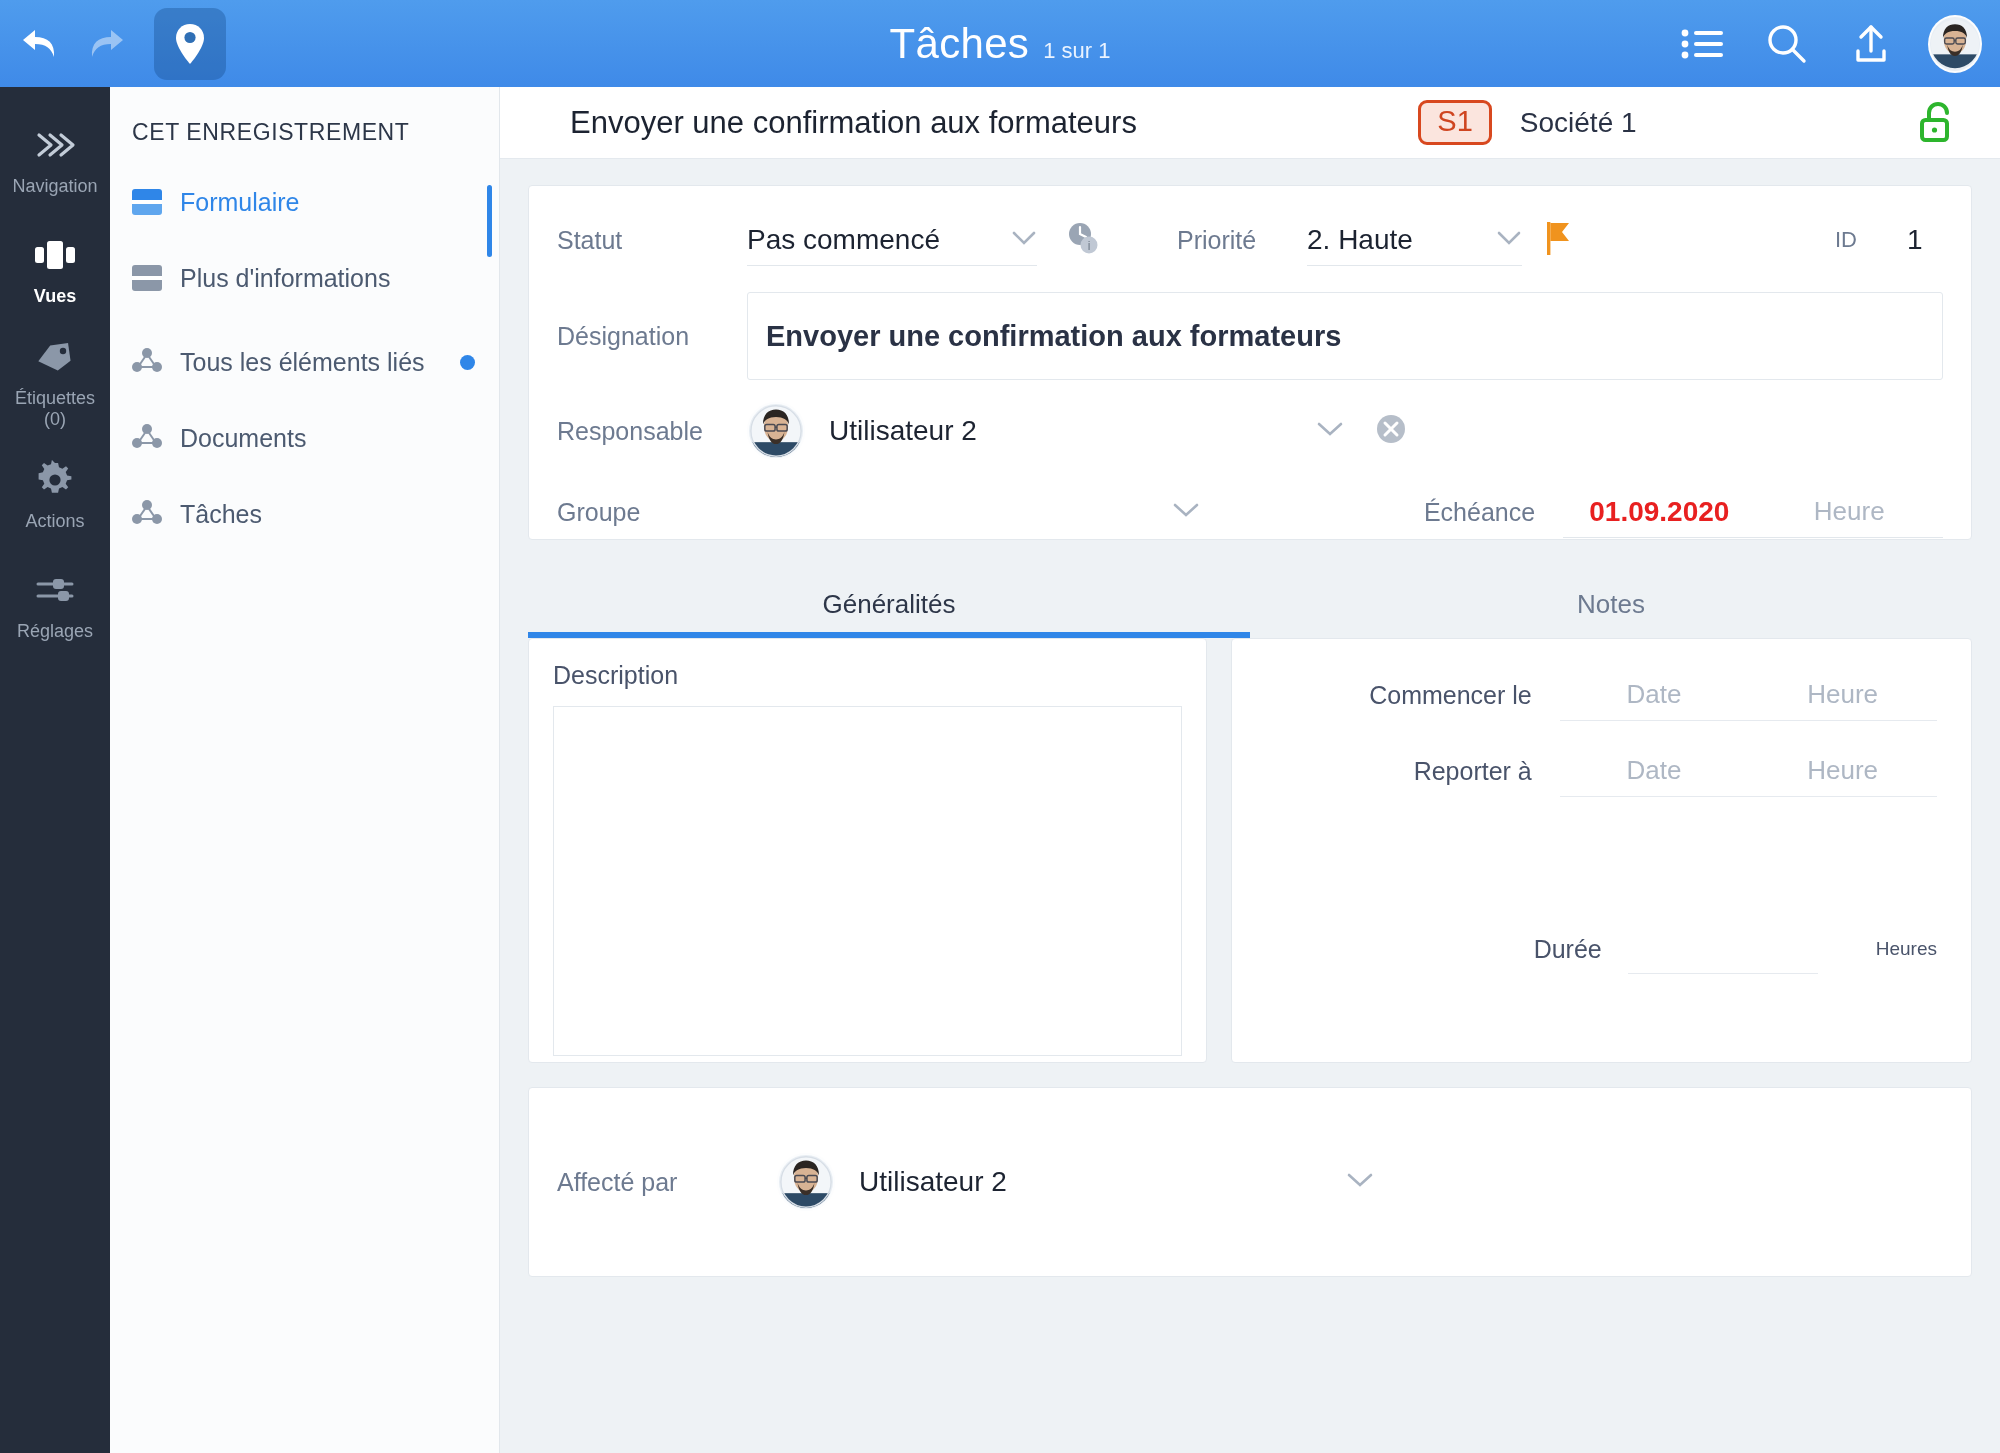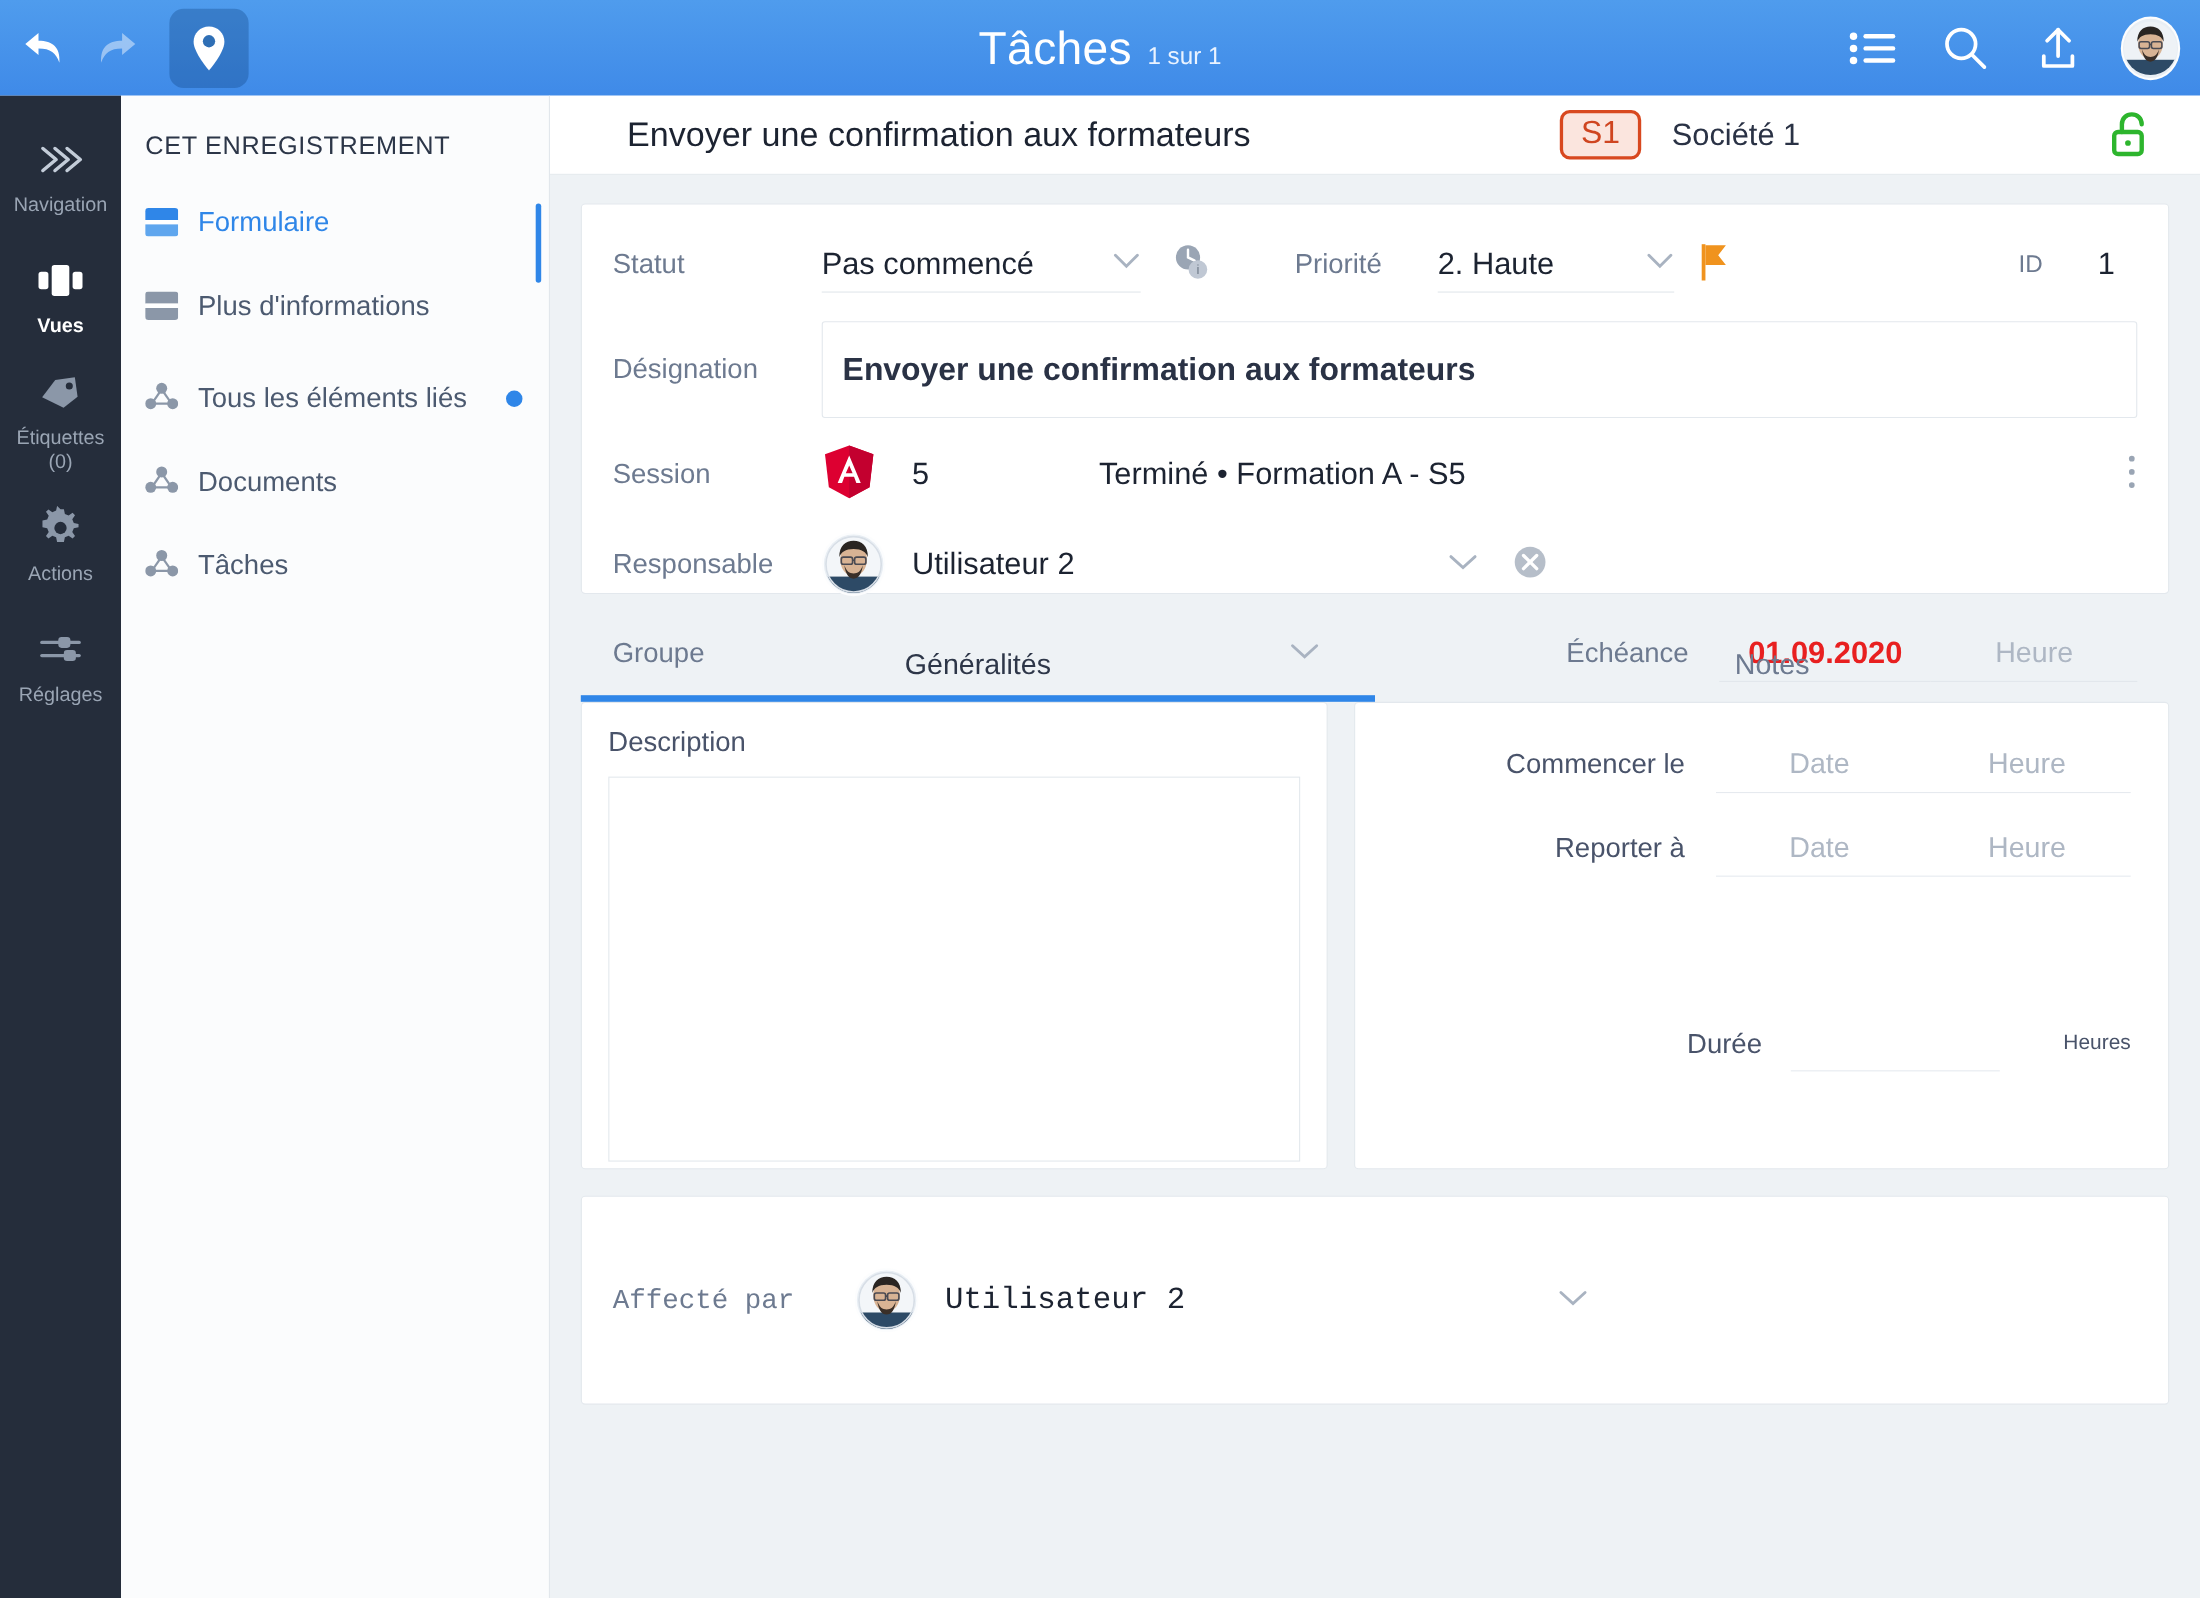--- a/index.html
+++ b/index.html
@@ -173,21 +173,21 @@
     height: 52px; display: flex; align-items: center;
   }
   .dfield .ph { flex: 1; text-align: center; }
 
   #duree-row { display: flex; align-items: center; height: 60px; margin-top: 118px; }
   #duree-label { width: 370px; text-align: right; color: #49536a; font-size: 25px; }
   #duree-field { width: 190px; margin-left: 26px; border-bottom: 1px solid #e6eaef; height: 50px; }
   #duree-unit { margin-left: 58px; color: #49536a; font-size: 19px; }
 
   
-  #affecte-card { height: 190px; margin-top: 24px; padding: 0 28px; display: flex; align-items: center; font-family: Liberation Mono, monospace; }
+  #affecte-card { height: 190px; margin-top: 24px; padding: 0 28px; display: flex; align-items: center; }
   #affecte-label { color: #6d7a90; font-size: 25px; width: 200px; }
 </style>
 </head>
 <body>
 
 <div id="topbar">
   <div class="nav-arrow">
     <svg width="40" height="34" viewBox="0 0 40 34">
       <path d="M14 3 L2 13 L14 23 L14 17 C25 17 30 21 33 30 C34 16 27 10 14 10 Z" fill="#ffffff"></path>
     </svg>
@@ -436,39 +436,20 @@
       <div class="fvalue" style="margin-left:50px;width:36px;">1</div>
     </div>
 
     <div class="row" id="row-desig">
       <div class="flabel" style="width:190px;">Désignation</div>
       <div id="desig-box" style="flex:1;">
         <span id="desig-text">Envoyer une confirmation aux formateurs</span>
       </div>
     </div>
 
-    <div class="row" id="row-session">
-      <div class="flabel" style="width:190px;">Session</div>
-      <div style="width:58px;">
-        <svg width="50" height="52" viewBox="0 0 50 52">
-          <path d="M25 2 L47 10 L43.5 40 L25 50 L6.5 40 L3 10 Z" fill="#dd0031"></path>
-          <path d="M25 2 L25 50 L43.5 40 L47 10 Z" fill="#c3002f"></path>
-          <path d="M25 11 L35.5 36 L31.5 36 L29.4 30.5 L20.6 30.5 L18.5 36 L14.5 36 Z M25 20.2 L21.9 27.2 L28.1 27.2 Z" fill="#ffffff"></path>
-        </svg>
-      </div>
-      <div class="fvalue" style="margin-left:24px;width:170px;">5</div>
-      <div class="fvalue">Terminé • Formation A - S5</div>
-      <div style="margin-left:auto;">
-        <svg width="10" height="34" viewBox="0 0 10 34">
-          <circle cx="5" cy="5" r="2.6" fill="#9aa5b4"></circle>
-          <circle cx="5" cy="17" r="2.6" fill="#9aa5b4"></circle>
-          <circle cx="5" cy="29" r="2.6" fill="#9aa5b4"></circle>
-        </svg>
-      </div>
-    </div>
 
     <div class="row" id="row-resp">
       <div class="flabel" style="width:190px;">Responsable</div>
       <div style="width:58px;">
         <svg class="avatar" width="58" height="58" viewBox="0 0 58 58">
           <defs>
               <clipPath id="avclip-resp">
                 <circle cx="29" cy="29" r="28"></circle>
               </clipPath>
             </defs>

